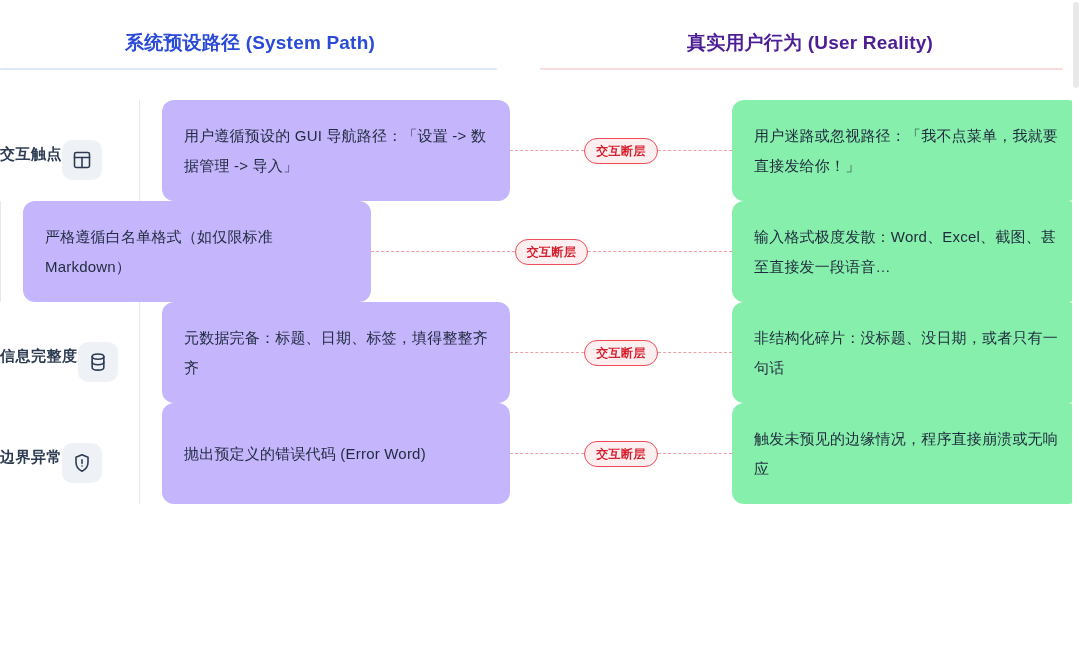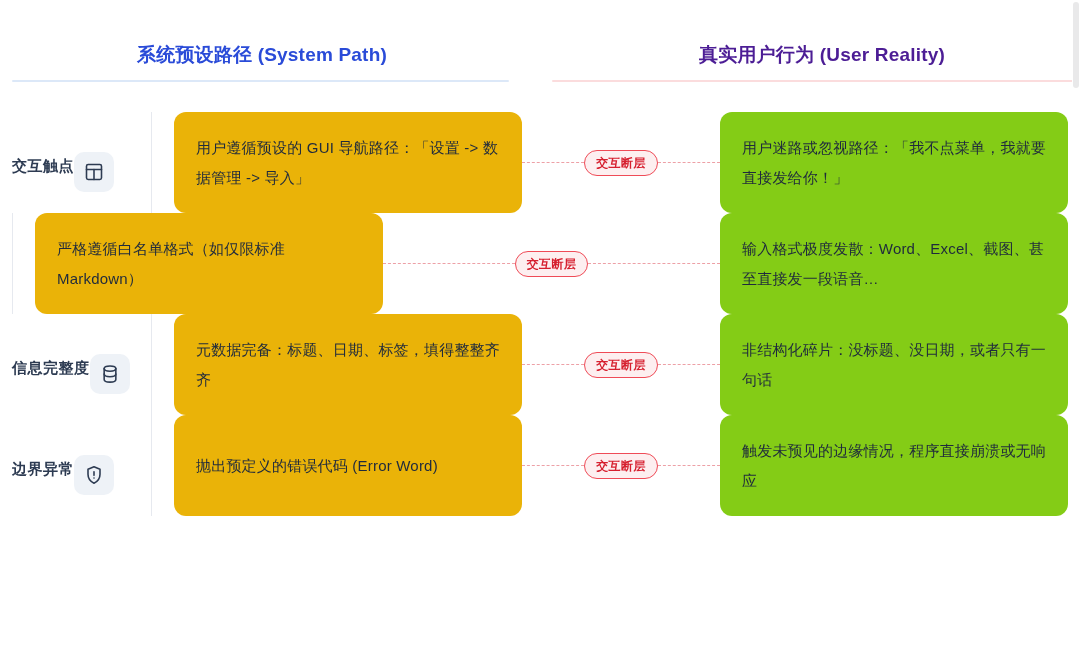--- a/index.html
+++ b/index.html
@@ -10,21 +10,21 @@
     background: #ffffff;
     font-family: "Liberation Sans", "DejaVu Sans", sans-serif;
     overflow: hidden;
     position: relative;
   }
 
   .page {
     width: 1080px;
     height: 667px;
     position: relative;
-    padding: 12px;
+    padding: 0;
   }
 
   
   .headers {
     display: flex;
     width: 1080px;
     height: 76px;
     align-items: flex-start;
   }
   .header-col {
@@ -107,27 +107,27 @@
     padding: 18px 22px;
     display: flex;
     align-items: center;
     font-size: 15px;
     line-height: 30px;
     letter-spacing: 0.2px;
   }
   .card-blue {
     width: 348px;
     flex: 0 0 348px;
-    background: #eab308;
+    background: #c4b5fd;
     color: #1f2a3d;
   }
   .card-pink {
     width: 348px;
     flex: 0 0 348px;
-    background: #84cc16;
+    background: #86efac;
     color: #1f2a3d;
   }
 
   
   .connector {
     flex: 1 1 auto;
     display: flex;
     align-items: center;
     justify-content: center;
     gap: 0px;

